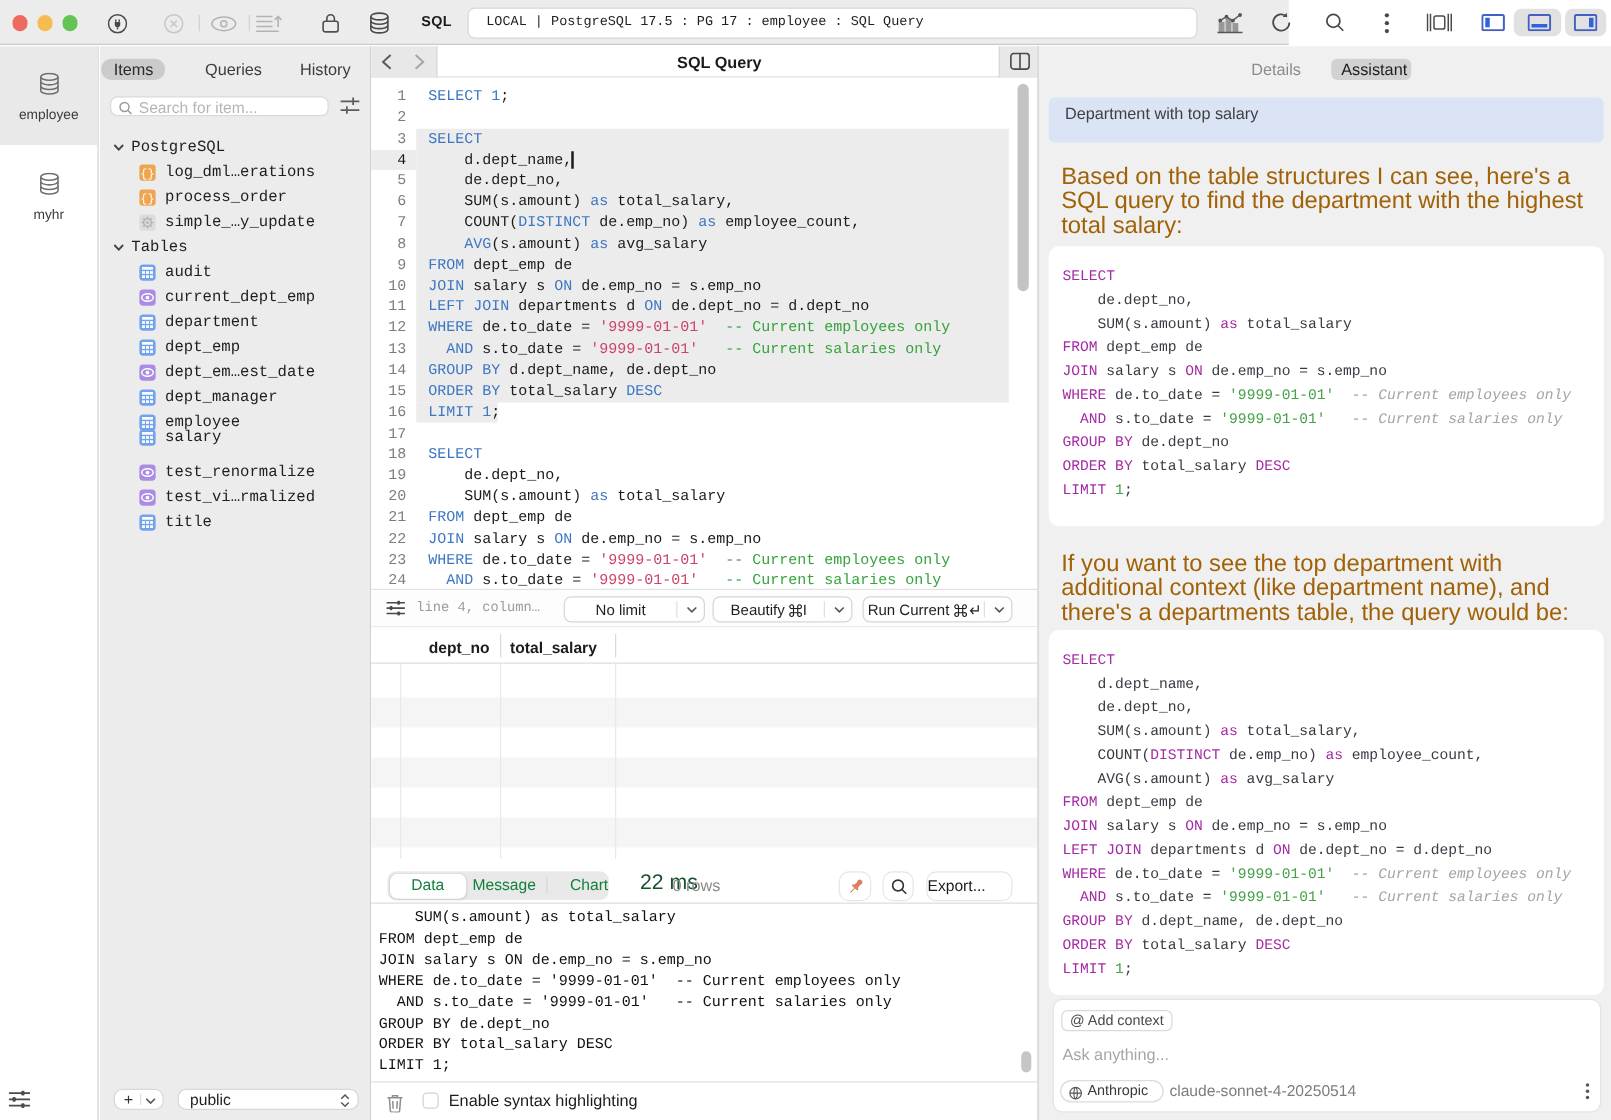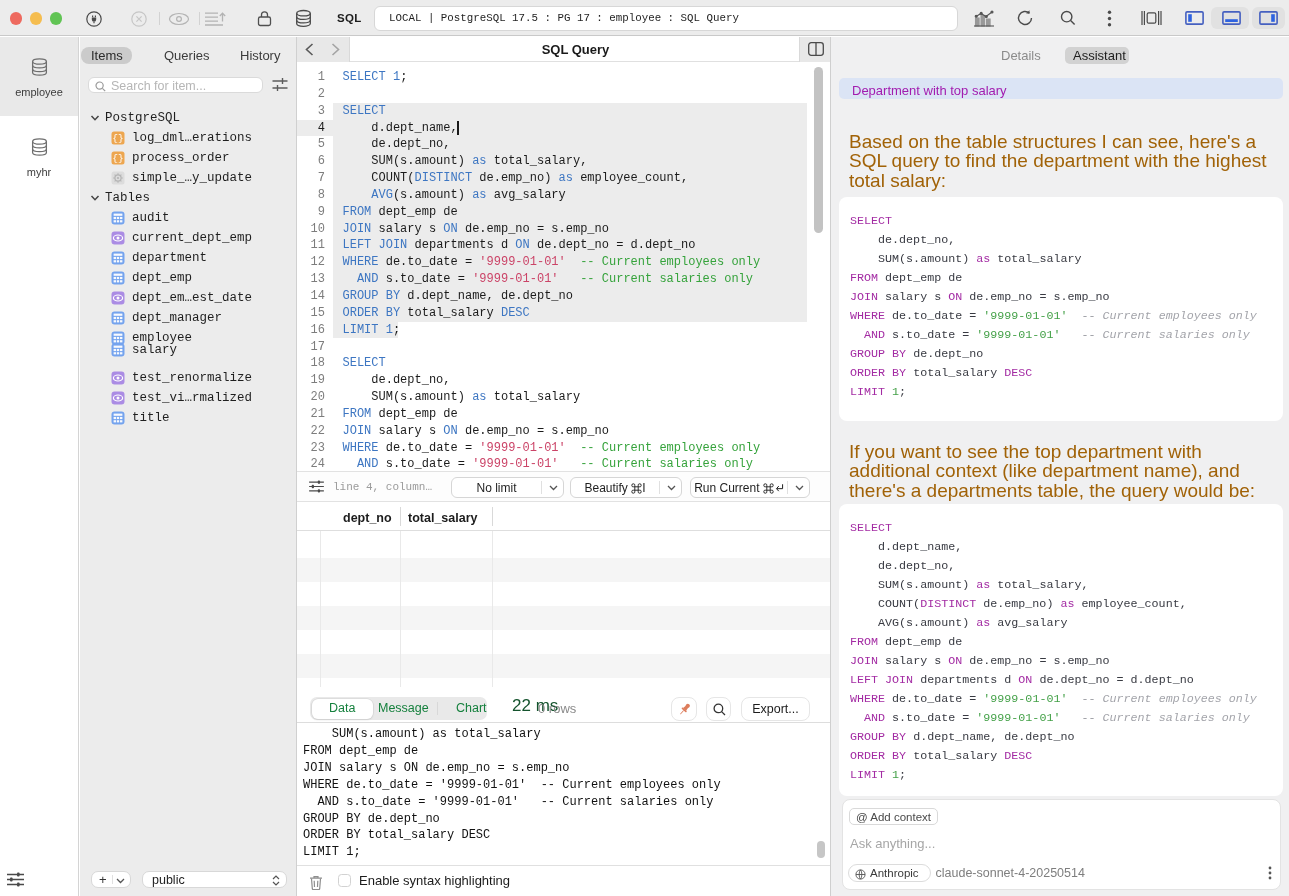--- a/index.html
+++ b/index.html
@@ -1,20 +1,20 @@
 <!DOCTYPE html>
 <html><head><meta charset="utf-8">
 <style>
 * { margin:0; padding:0; box-sizing:border-box; }
 html,body { width:1289px; height:896px; overflow:hidden; background:#fff;
   font-family:"Liberation Sans",sans-serif; -webkit-font-smoothing:antialiased; }
 svg { display:block; }
 
 
-#titlebar { position:absolute; left:0; top:0; width:1289px; height:36px; background:#ececec;
+#titlebar { position:absolute; left:0; top:0; width:1031px; height:36px; background:#ececec;
   border-bottom:1px solid #c9c9c9; }
 .tl { position:absolute; top:12px; width:12.5px; height:12.5px; border-radius:50%; }
 #urlbar { position:absolute; left:374px; top:5.5px; width:584px; height:25px; background:#fff;
   border:1px solid #d7d7d7; border-radius:6px; font-family:"Liberation Mono",monospace;
   font-size:10.8px; color:#1f1f1f; line-height:23px; padding-left:14px; }
 .tbico { position:absolute; }
 #sqltxt { position:absolute; left:337px; top:12px; font-size:11.5px; font-weight:700; color:#1c1c1c;
   letter-spacing:.3px; }
 .pbtnbg { position:absolute; top:7px; width:38px; height:21.5px; background:#e1e1e1; border-radius:6px; }
 
@@ -99,22 +99,22 @@
 #outtext b { display:block; font-weight:400; }
 #outscroll { position:absolute; left:520px; top:118px; width:8px; height:17px; background:#c6c6c6; border-radius:4px; }
 #edbottom { position:absolute; left:0; top:828px; width:533px; height:31px; background:#fff;
   border-top:1px solid #e0e0e0; }
 
 
 #assist { position:absolute; left:830px; top:37px; width:459px; height:859px; background:#f0f0f1;
   border-left:1px solid #cfcfcf; }
 #astabs { position:absolute; left:0; top:0; width:459px; height:36px; }
 #aspill { position:absolute; left:234px; top:10px; width:64px; height:17px; background:#d2d2d2; border-radius:5px; }
-#bluebar { position:absolute; left:8px; top:41px; width:444px; height:21px; background:#dbe4f5;
-  border-radius:5px; font-size:13px; color:#a21caf; line-height:25px; padding-left:13px; }
+#bluebar { position:absolute; left:8px; top:41px; width:444px; height:36px; background:#dbe4f5;
+  border-radius:5px; font-size:13px; color:#404040; line-height:25px; padding-left:13px; }
 .apara { position:absolute; left:18px; width:430px; font-size:19px; color:#a16207; line-height:19.4px; }
 .acode { position:absolute; left:8px; width:444px; background:#fff; border-radius:8px; }
 .acode pre { position:absolute; left:11px; top:14.5px; font-family:"Liberation Mono",monospace;
   font-size:11.7px; line-height:19.07px; color:#383a42; white-space:pre; }
 .acode pre b { display:block; font-weight:400; }
 .mk { color:#a32ba3; } .ms { color:#44a148; } .mc { color:#a3a4aa; font-style:italic; }
 #askbox { position:absolute; left:11px; top:762px; width:439px; height:91px; background:#fff;
   border:1px solid #e3e3e3; border-radius:8px; }
 #ctxchip { position:absolute; left:6px; top:8px; height:17px; border:1px solid #d9d9d9; border-radius:5px;
   font-size:11.5px; color:#4a4a4a; line-height:16px; padding:0 6px; }
@@ -587,21 +587,21 @@
         <path d="M7.1 8.8h0.8v4.4l-0.4 0.9-0.4-0.9z"></path>
           </g>
       </svg>
     </div>
     <div class="rbtn" style="left:409px;width:25px">
       <svg style="position:absolute;left:6px;top:5px" width="13" height="13" viewBox="0 0 13 13">
         <circle cx="5.4" cy="5.4" r="4.3" fill="none" stroke="#333" stroke-width="1.3"></circle>
         <path d="M8.6 8.6l3.4 3.4" stroke="#333" stroke-width="1.3"></path>
       </svg>
     </div>
-    <div class="rbtn" style="left:444px;width:69px;font-size:12.5px;color:#1c1c1c;text-align:center;line-height:23px">Export...</div>
+    <div class="rbtn" style="left:444px;width:69px;font-size:12.5px;color:#1c1c1c;text-align:left;line-height:23px">Export...</div>
   </div>
 
   <div id="outpane">
     <div id="outtext"><b>    SUM(s.amount) as total_salary</b><b>FROM dept_emp de</b><b>JOIN salary s ON de.emp_no = s.emp_no</b><b>WHERE de.to_date = '9999-01-01'  -- Current employees only</b><b>  AND s.to_date = '9999-01-01'   -- Current salaries only</b><b>GROUP BY de.dept_no</b><b>ORDER BY total_salary DESC</b><b>LIMIT 1;</b></div>
     <div id="outscroll"></div>
   </div>
   <div id="edbottom">
     <svg style="position:absolute;left:12px;top:9px" width="14" height="15" viewBox="0 0 14 15">
       <g fill="none" stroke="#8e8e8e" stroke-width="1.2">
         <path d="M1 3.2h12M5 3V1.6h4V3"></path>

